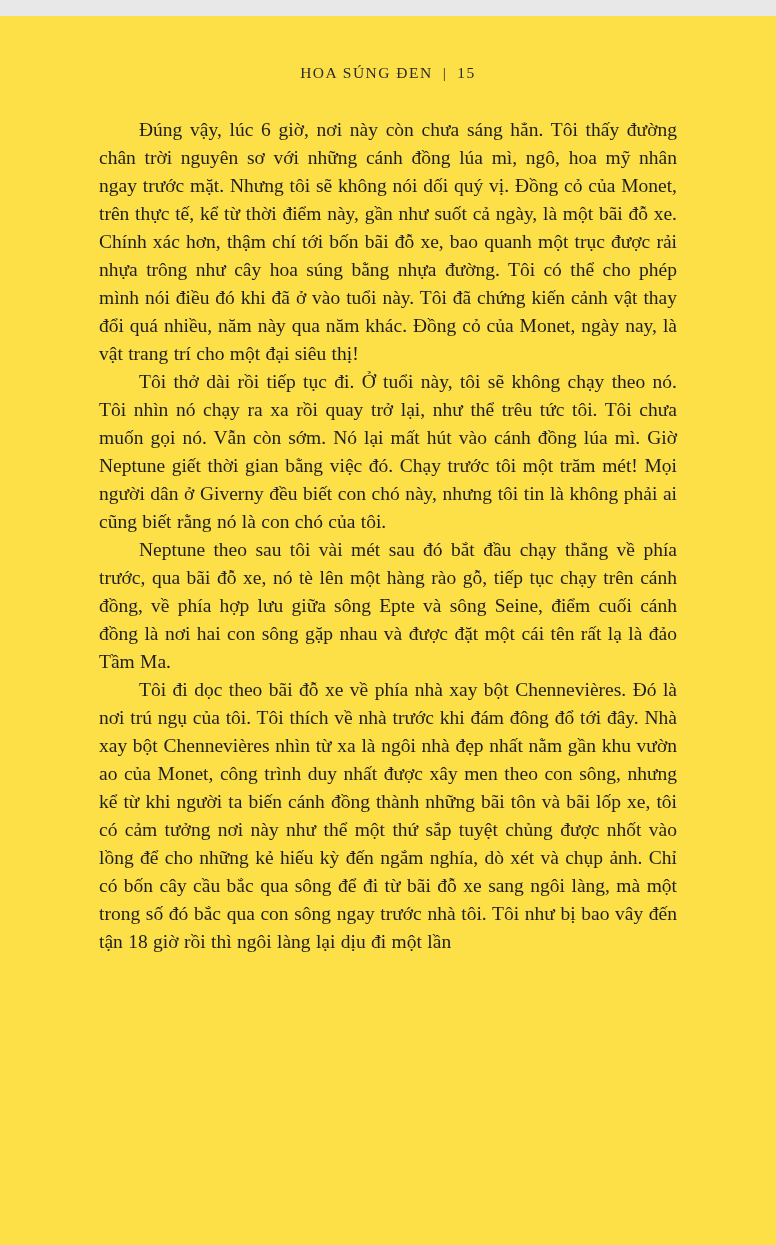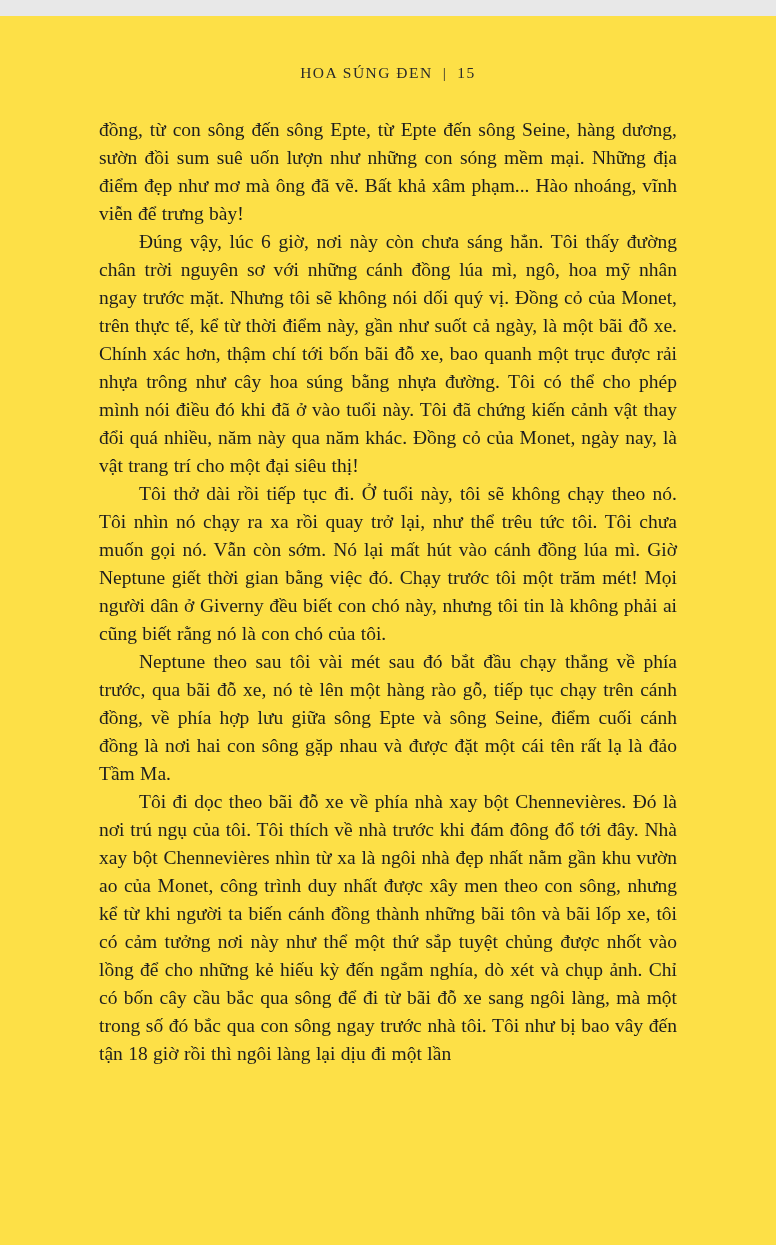--- a/index.html
+++ b/index.html
@@ -48,20 +48,19 @@
 </head>
 <body>
 
 <div class="page">
 
   <header class="running-header">
     <span>HOA SÚNG ĐEN</span><span class="sep">|</span><span>15</span>
   </header>
 
   <main class="body-text">
-    <p class="no-indent">đồng, từ con sông đến sông Epte, từ Epte đến sông Seine, hàng dương, sườn đồi sum suê uốn lượn như những con sóng mềm mại. Những địa điểm đẹp như mơ mà ông đã vẽ. Bất khả xâm phạm... Hào nhoáng, vĩnh viễn để trưng bày!</p>
     <p>Đúng vậy, lúc 6 giờ, nơi này còn chưa sáng hẳn. Tôi thấy đường chân trời nguyên sơ với những cánh đồng lúa mì, ngô, hoa mỹ nhân ngay trước mặt. Nhưng tôi sẽ không nói dối quý vị. Đồng cỏ của Monet, trên thực tế, kể từ thời điểm này, gần như suốt cả ngày, là một bãi đỗ xe. Chính xác hơn, thậm chí tới bốn bãi đỗ xe, bao quanh một trục được rải nhựa trông như cây hoa súng bằng nhựa đường. Tôi có thể cho phép mình nói điều đó khi đã ở vào tuổi này. Tôi đã chứng kiến cảnh vật thay đổi quá nhiều, năm này qua năm khác. Đồng cỏ của Monet, ngày nay, là vật trang trí cho một đại siêu thị!</p>
     <p>Tôi thở dài rồi tiếp tục đi. Ở tuổi này, tôi sẽ không chạy theo nó. Tôi nhìn nó chạy ra xa rồi quay trở lại, như thể trêu tức tôi. Tôi chưa muốn gọi nó. Vẫn còn sớm. Nó lại mất hút vào cánh đồng lúa mì. Giờ Neptune giết thời gian bằng việc đó. Chạy trước tôi một trăm mét! Mọi người dân ở Giverny đều biết con chó này, nhưng tôi tin là không phải ai cũng biết rằng nó là con chó của tôi.</p>
     <p>Neptune theo sau tôi vài mét sau đó bắt đầu chạy thẳng về phía trước, qua bãi đỗ xe, nó tè lên một hàng rào gỗ, tiếp tục chạy trên cánh đồng, về phía hợp lưu giữa sông Epte và sông Seine, điểm cuối cánh đồng là nơi hai con sông gặp nhau và được đặt một cái tên rất lạ là đảo Tầm Ma.</p>
     <p>Tôi đi dọc theo bãi đỗ xe về phía nhà xay bột Chennevières. Đó là nơi trú ngụ của tôi. Tôi thích về nhà trước khi đám đông đổ tới đây. Nhà xay bột Chennevières nhìn từ xa là ngôi nhà đẹp nhất nằm gần khu vườn ao của Monet, công trình duy nhất được xây men theo con sông, nhưng kể từ khi người ta biến cánh đồng thành những bãi tôn và bãi lốp xe, tôi có cảm tưởng nơi này như thể một thứ sắp tuyệt chủng được nhốt vào lồng để cho những kẻ hiếu kỳ đến ngắm nghía, dò xét và chụp ảnh. Chỉ có bốn cây cầu bắc qua sông để đi từ bãi đỗ xe sang ngôi làng, mà một trong số đó bắc qua con sông ngay trước nhà tôi. Tôi như bị bao vây đến tận 18 giờ rồi thì ngôi làng lại dịu đi một lần</p>
   </main>
 
 </div>
 
 </body></html>

